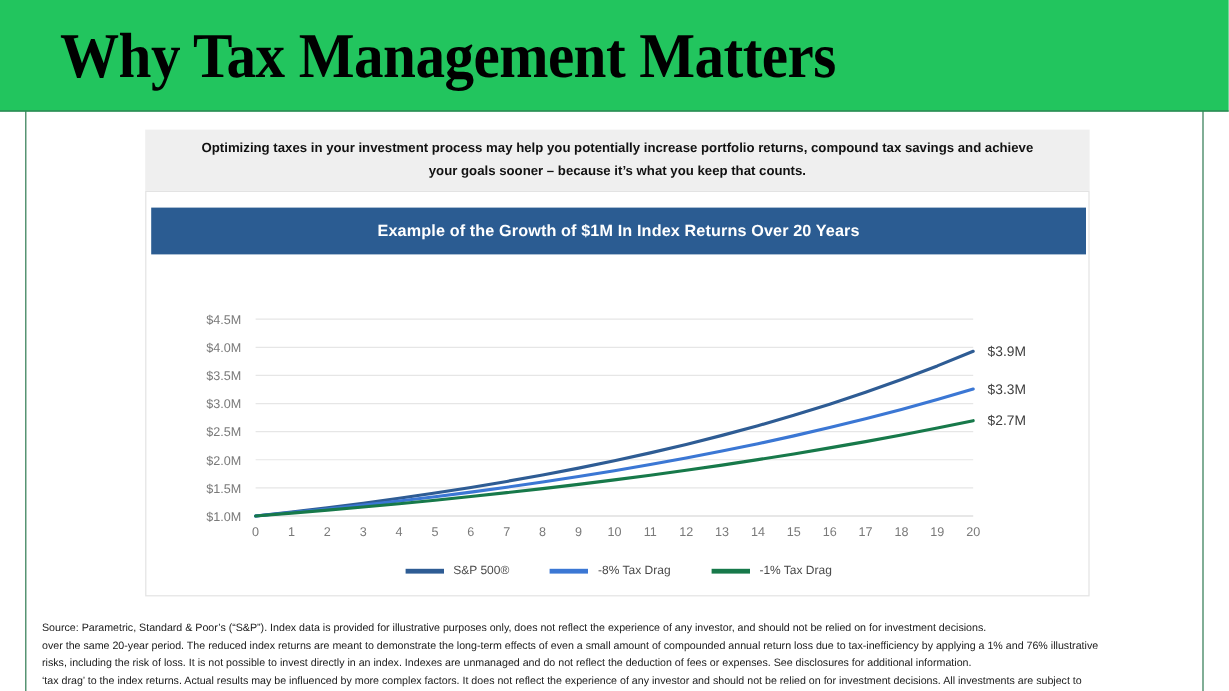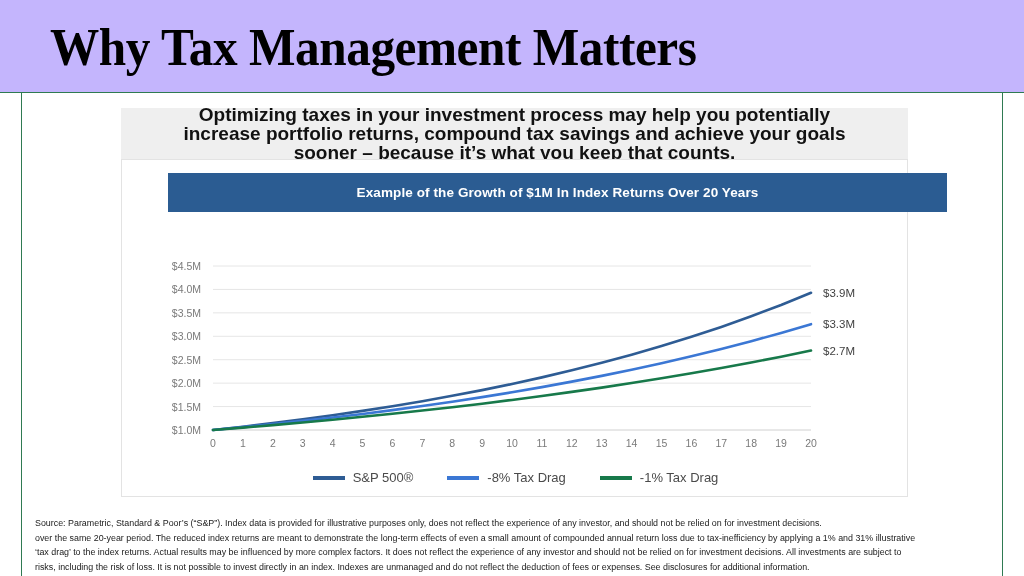--- a/index.html
+++ b/index.html
@@ -17,21 +17,21 @@
     background: #2f7a52;
   }
   .vrule-right {
     position: absolute; left: 1002px; top: 0; width: 1px; height: 576px;
     background: #2f7a52;
   }
 
   
   .title-band {
     position: absolute; left: 0; top: 0; width: 1024px; height: 93px;
-    background: #c4b5fd;
+    background: #22c55e;
     border-bottom: 1px solid #2f7a52;
   }
   .title-text {
     position: absolute; left: 50px; top: 16px;
     font-family: "Liberation Serif", serif;
     font-weight: bold;
     font-size: 53px;
     line-height: 62px;
     letter-spacing: -0.5px;
     color: #000000;
@@ -40,57 +40,57 @@
     white-space: nowrap;
   }
 
   
   .subtitle-block {
     position: absolute; left: 121px; top: 108px; width: 787px; height: 51px;
     background: #efefef;
     display: flex; align-items: center; justify-content: center;
   }
   .subtitle-text {
-    font-size: 19px;
+    font-size: 11px;
     font-weight: bold;
     line-height: 19px;
     color: #111111;
     text-align: center;
     width: 700px;
   }
 
   
   .chart-card {
     position: absolute; left: 121px; top: 159px; width: 787px; height: 338px;
     background: #ffffff;
     border: 1px solid #e3e3e3;
   }
   .chart-banner {
     position: absolute; left: 4px; top: 13px; width: 779px; height: 39px;
     background: #2b5c92;
-    display: flex; align-items: center; justify-content: center; margin-left: 42px;
+    display: flex; align-items: center; justify-content: center;
   }
   .chart-banner-text {
     color: #ffffff; font-size: 13.5px; font-weight: bold; letter-spacing: 0.1px;
   }
 
   
   .plot-wrap {
     position: absolute; left: 0; top: 0; width: 787px; height: 338px;
   }
   .plot-svg { position: absolute; left: 0; top: 0; }
 
   
   .legend {
     position: absolute; left: 0; top: 310px; width: 787px;
     display: flex; align-items: center; justify-content: center; gap: 34px;
   }
   .legend-item { display: flex; align-items: center; gap: 8px; }
   .legend-swatch { width: 32px; height: 4px; display: block; }
-  .legend-label { font-size: 13px; color: #4a4a4a; white-space: nowrap; }
+  .legend-label { font-size: 10px; color: #4a4a4a; white-space: nowrap; }
 
   
   .footnote {
     position: absolute; left: 31px; top: 514px; width: 965px;
     font-size: 8.9px;
     line-height: 10.6px;
     color: #1a1a1a;
     text-align: left;
   }
   .footnote p { margin: 4px; }
@@ -176,16 +176,16 @@
       <div class="legend-item">
         <span class="legend-swatch" style="background: rgb(23, 121, 74);"></span>
         <span class="legend-label">-1% Tax Drag</span>
       </div>
     </div>
 
 </div>
 
 <div class="footnote" id="footnote">
     <p>Source: Parametric, Standard &amp; Poor’s (“S&amp;P”). Index data is provided for illustrative purposes only, does not reflect the experience of any investor, and should not be relied on for investment decisions.</p>
-    <p>over the same 20-year period. The reduced index returns are meant to demonstrate the long-term effects of even a small amount of compounded annual return loss due to tax-inefficiency by applying a 1% and 31% illustrative</p>
+    <p>over the same 20-year period. The reduced index returns are meant to demonstrate the long-term effects of even a small amount of compounded annual return loss due to tax-inefficiency by applying a 1% and 76% illustrative</p>
+    <p>risks, including the risk of loss. It is not possible to invest directly in an index. Indexes are unmanaged and do not reflect the deduction of fees or expenses. See disclosures for additional information.</p>
     <p>‘tax drag’ to the index returns. Actual results may be influenced by more complex factors. It does not reflect the experience of any investor and should not be relied on for investment decisions. All investments are subject to</p>
-    <p>risks, including the risk of loss. It is not possible to invest directly in an index. Indexes are unmanaged and do not reflect the deduction of fees or expenses. See disclosures for additional information.</p>
   </div>
 
 </body></html>

